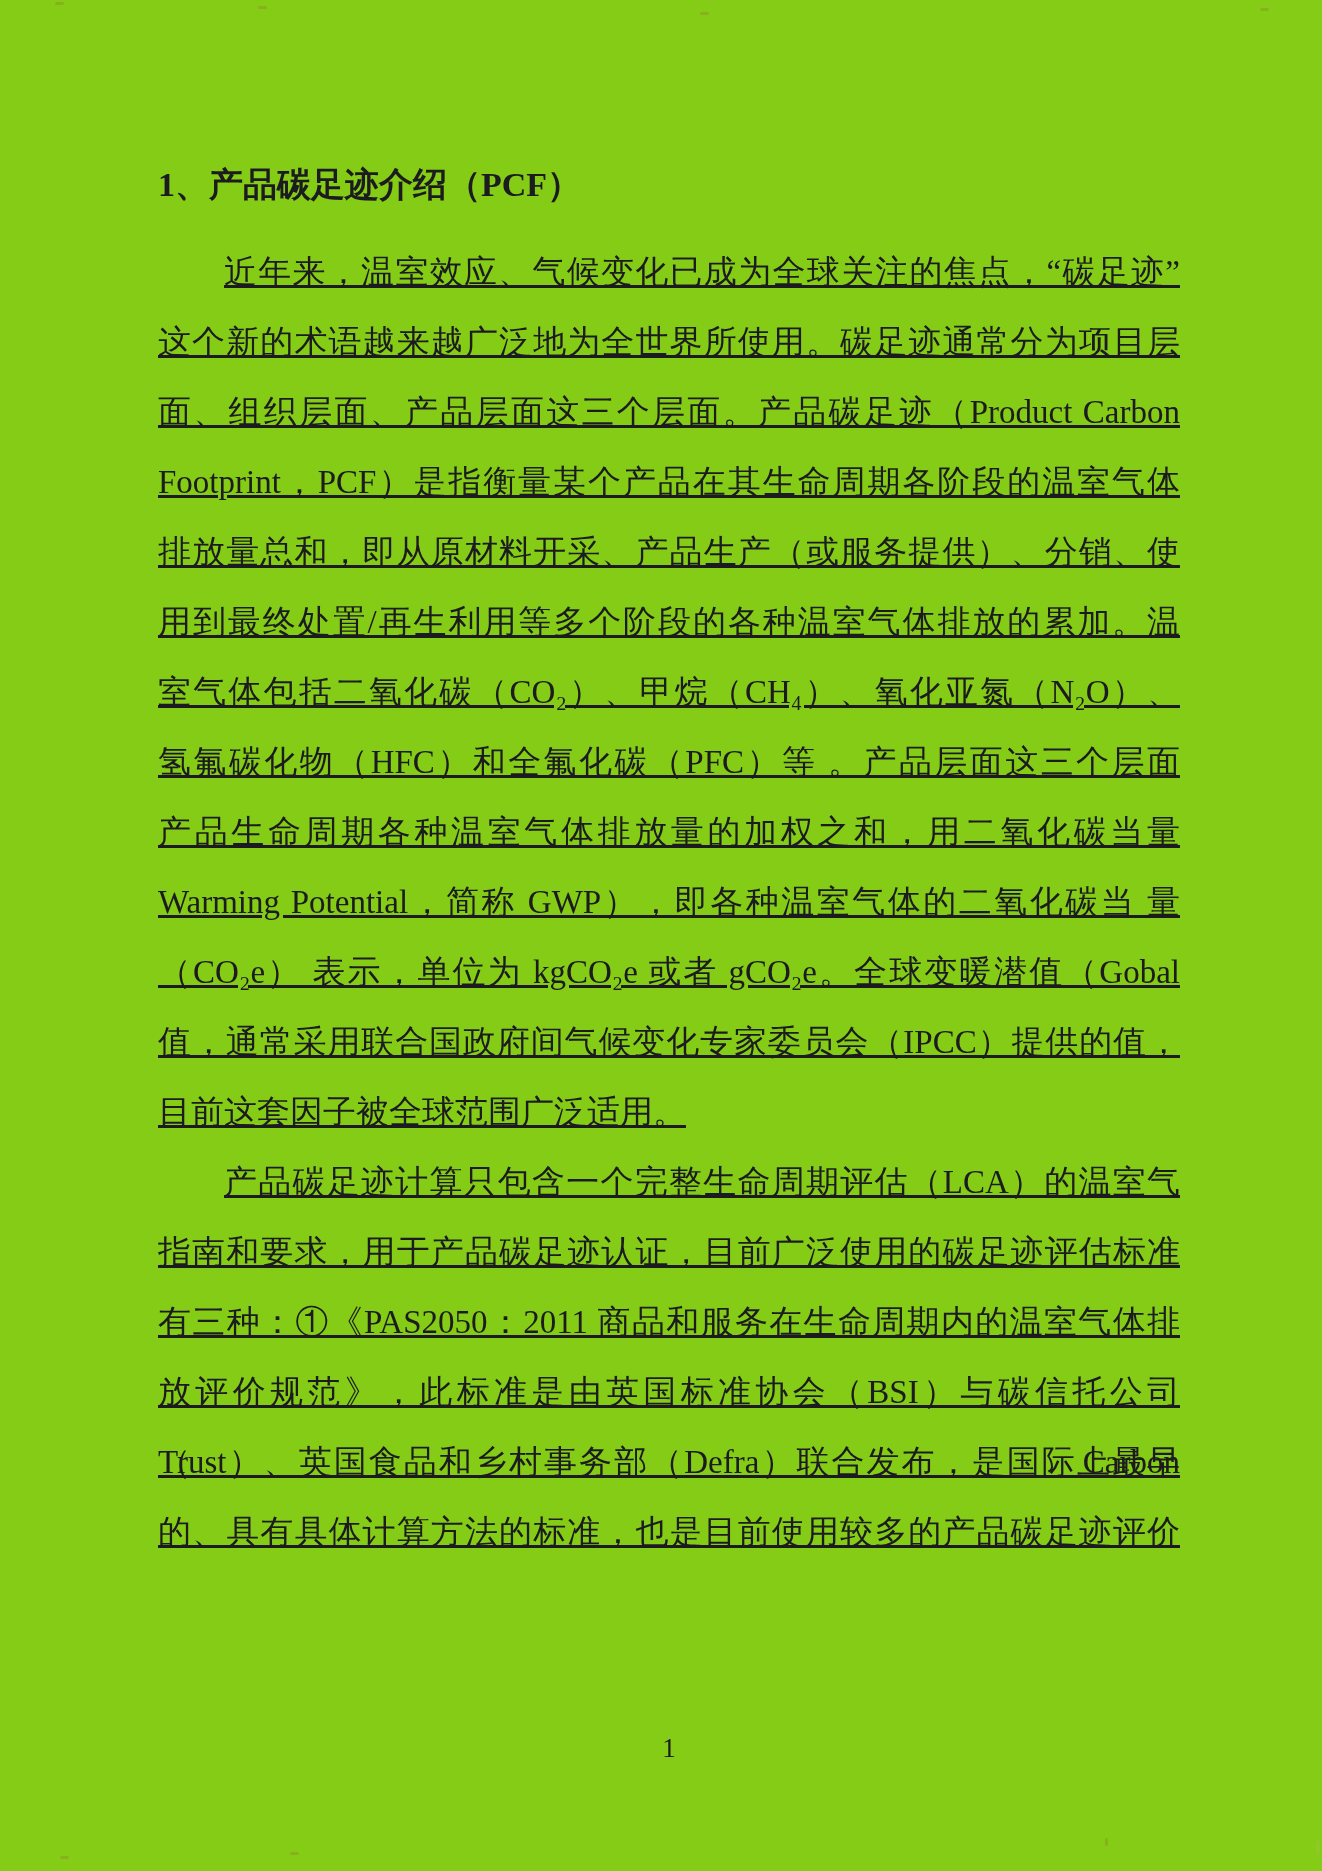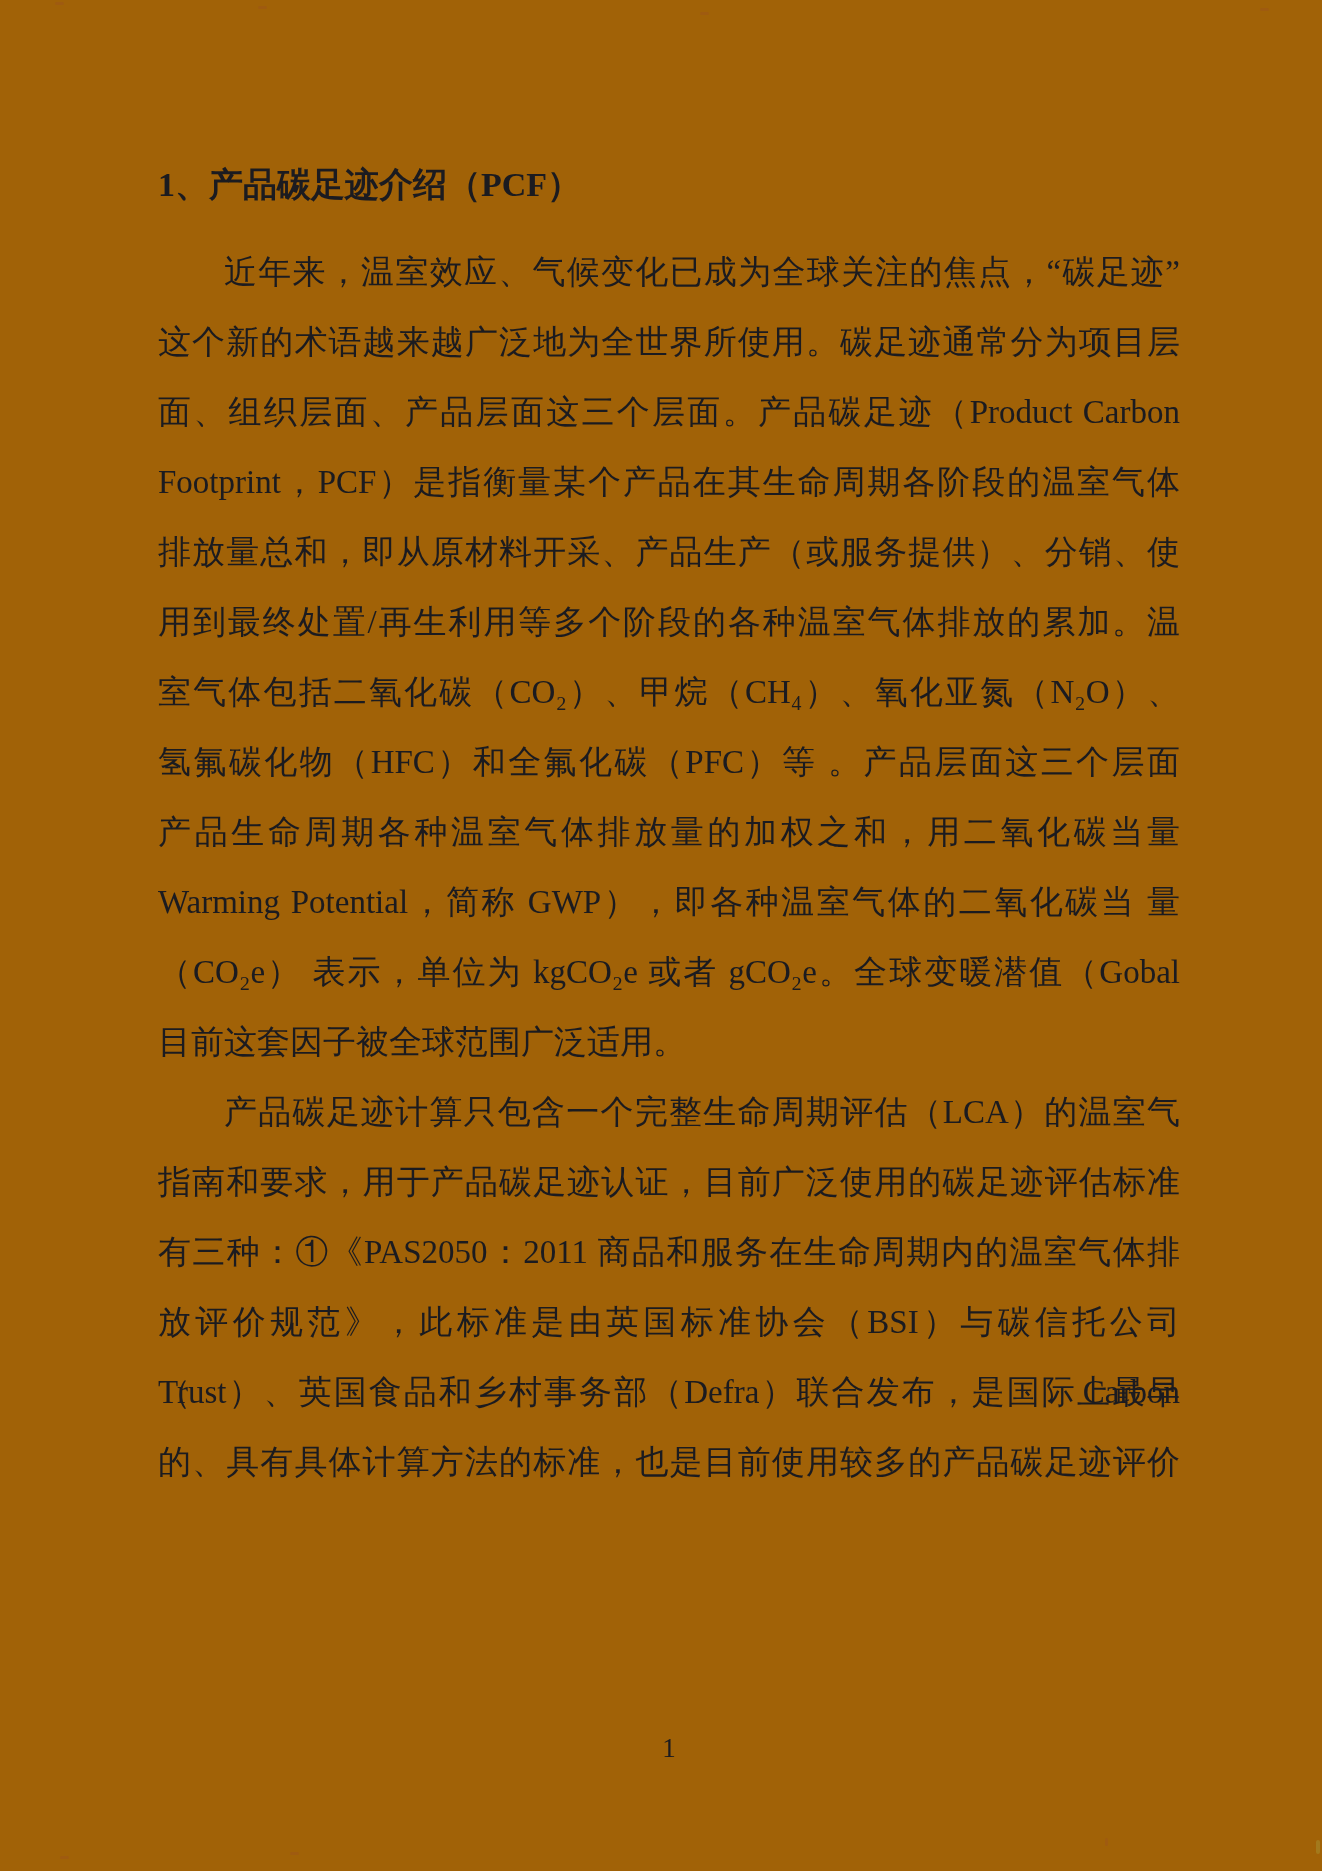--- a/index.html
+++ b/index.html
@@ -5,21 +5,21 @@
   html, body {
     margin: 0;
     padding: 0;
     background: #f2f2f0;
   }
   .page {
     position: relative;
     width: 1322px;
     height: 1871px;
     margin: 0 auto;
-    background: #a16207;
+    background: #84cc16;
     color: #1b1b20;
     font-family: "Liberation Serif", "DejaVu Serif", serif;
     overflow: hidden;
     box-sizing: border-box;
     padding: 150px 142px 8px 158px;
   }
   .heading {
     font-size: 34px;
     font-weight: 700;
     height: 70px;
@@ -28,20 +28,21 @@
     white-space: nowrap;
   }
   .docbody {
     font-size: 33px;
   }
   .line {
     height: 70px;
     line-height: 70px;
     text-align: justify;
     text-justify: inter-character;
+    text-decoration: underline;
   }
   .line.just {
     text-align-last: justify;
   }
   .line.indent {
     text-indent: 2em;
   }
   .page-number {
     position: absolute;
     top: 1713px;
@@ -89,20 +90,21 @@
       <div class="line just">这个新的术语越来越广泛地为全世界所使用。碳足迹通常分为项目层</div>
       <div class="line just">面、组织层面、产品层面这三个层面。产品碳足迹（Product Carbon</div>
       <div class="line just">Footprint，PCF）是指衡量某个产品在其生命周期各阶段的温室气体</div>
       <div class="line just">排放量总和，即从原材料开采、产品生产（或服务提供）、分销、使</div>
       <div class="line just">用到最终处置/再生利用等多个阶段的各种温室气体排放的累加。温</div>
       <div class="line just">室气体包括二氧化碳（CO₂）、甲烷（CH₄）、氧化亚氮（N₂O）、</div>
       <div class="line just">氢氟碳化物（HFC）和全氟化碳（PFC）等 。产品层面这三个层面</div>
       <div class="line just">产品生命周期各种温室气体排放量的加权之和，用二氧化碳当量</div>
       <div class="line just">Warming Potential，简称 GWP），即各种温室气体的二氧化碳当 量</div>
       <div class="line just">（CO₂e） 表示，单位为 kgCO₂e 或者 gCO₂e。全球变暖潜值（Gobal</div>
+      <div class="line just">值，通常采用联合国政府间气候变化专家委员会（IPCC）提供的值，</div>
       <div class="line">目前这套因子被全球范围广泛适用。</div>
       <div class="line indent just">产品碳足迹计算只包含一个完整生命周期评估（LCA）的温室气</div>
       <div class="line just">指南和要求，用于产品碳足迹认证，目前广泛使用的碳足迹评估标准</div>
       <div class="line just">有三种：①《PAS2050：2011 商品和服务在生命周期内的温室气体排</div>
       <div class="line just">放评价规范》，此标准是由英国标准协会（BSI）与碳信托公司（Carbon</div>
       <div class="line just">Trust）、英国食品和乡村事务部（Defra）联合发布，是国际上最早</div>
       <div class="line just">的、具有具体计算方法的标准，也是目前使用较多的产品碳足迹评价</div>
     </div>
 
   <div class="page-number">1</div>

